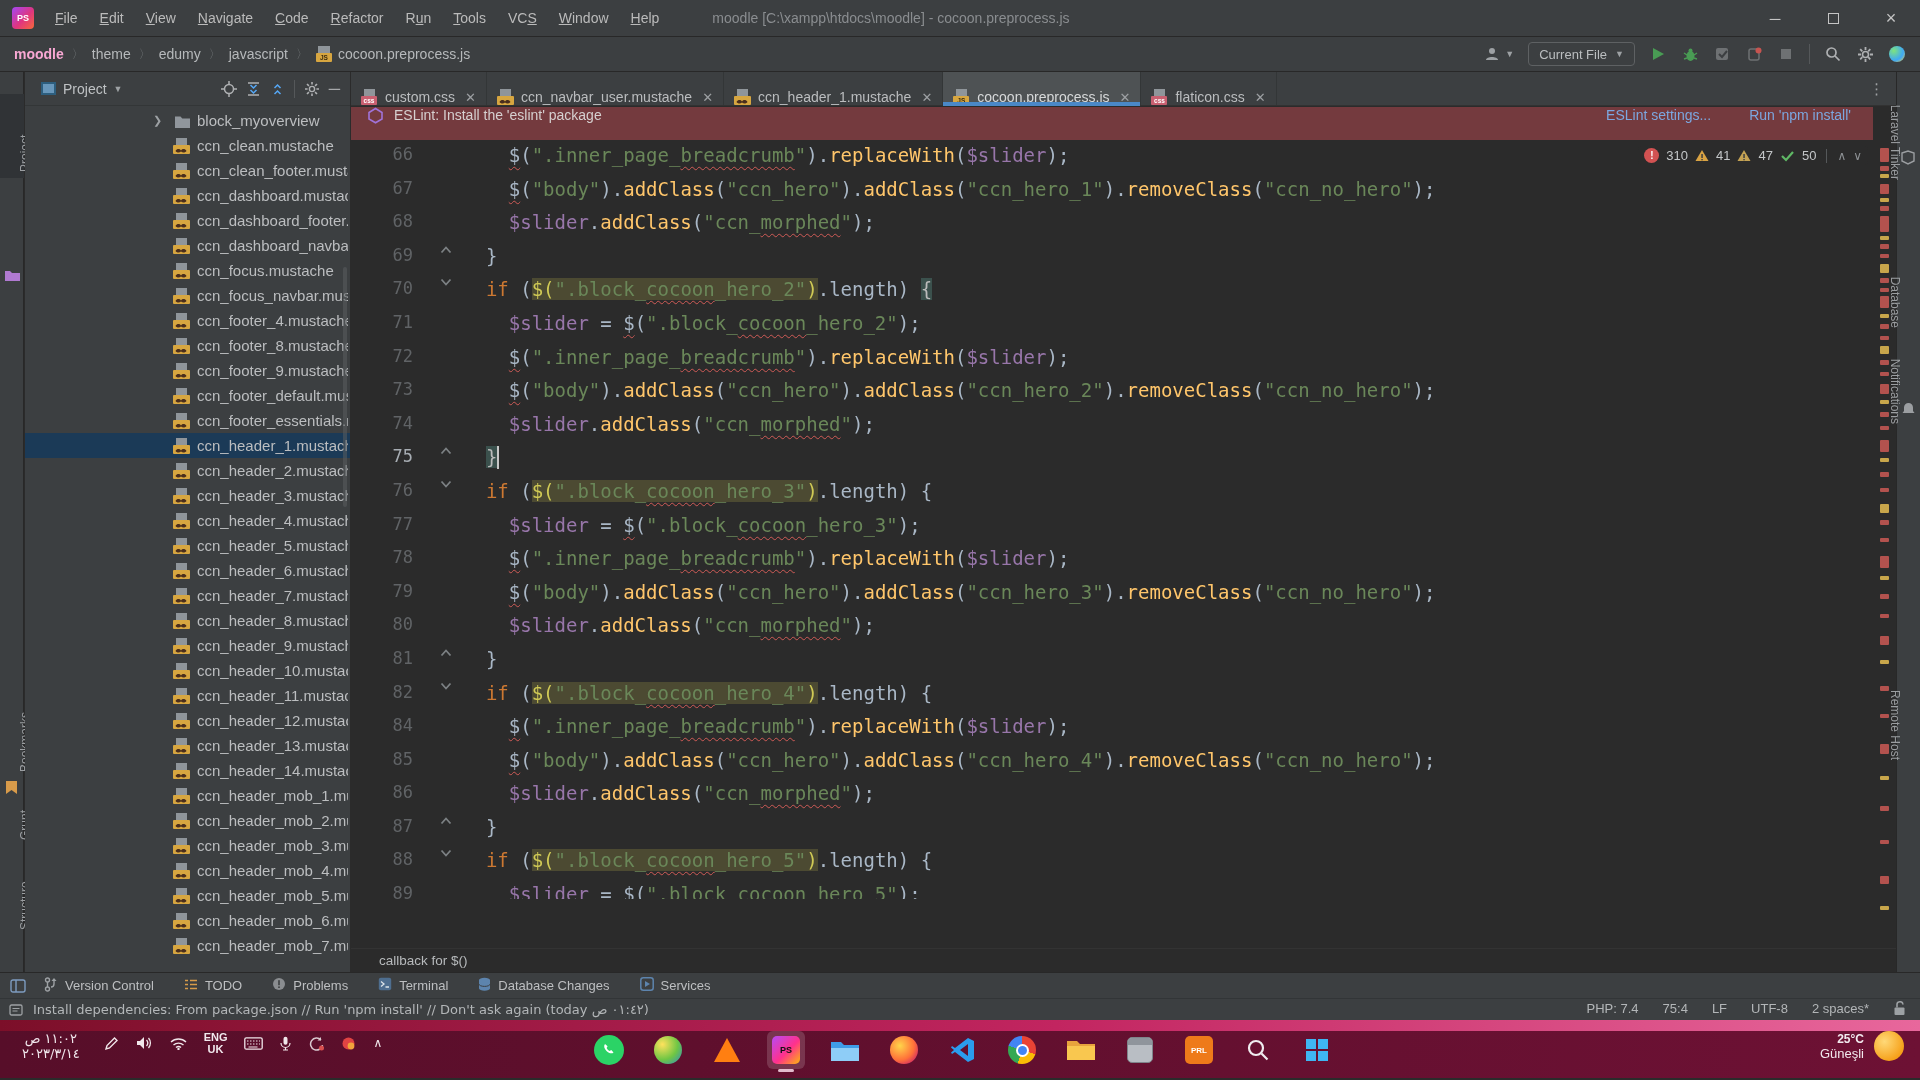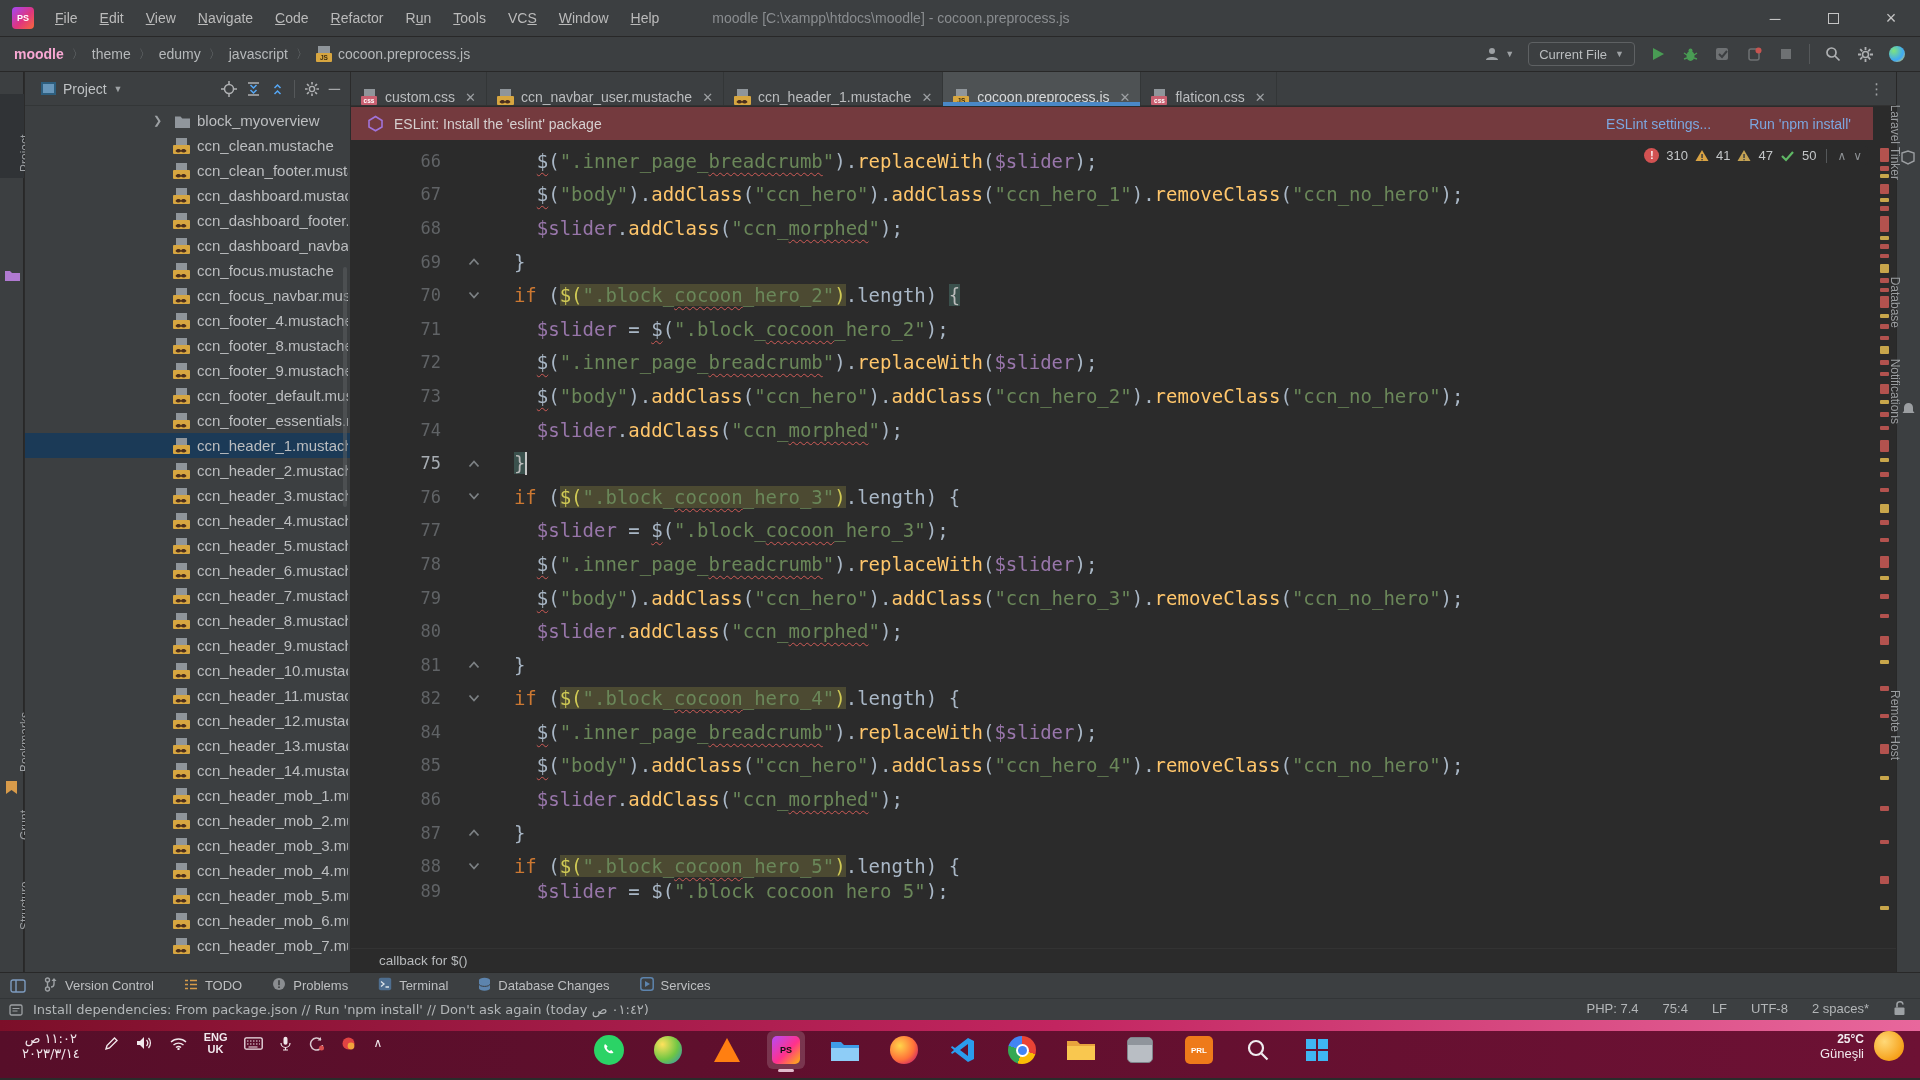--- a/index.html
+++ b/index.html
@@ -71,37 +71,37 @@
   #editor { position:absolute; left:351px; top:0; width:1545px; height:900px; }
   #tabbar { position:absolute; left:0; top:0; width:1545px; height:34px; background:#3c3f41; border-bottom:1px solid #323232; display:flex; }
   .tab { display:flex; align-items:flex-end; gap:7px; padding:0 10px; font-size:14px; color:#bbbdbf; border-right:1px solid #333637; position:relative; }
   .tab.active { background:#4e5254; color:#d7d9da; }
   .tab.active::after { content:""; position:absolute; left:0; bottom:-1px; width:100%; height:4px; background:#4a88c7; }
   .tab .x { color:#9da0a3; font-size:13px; margin-left:3px; }
   #tab-more { margin-left:auto; color:#9da0a3; padding:0 12px; display:flex; align-items:center; font-size:15px; }
 
   
   #banner { position:absolute; left:0; top:35px; width:1522px; height:33px; background:#743a3e;
-    display:flex; align-items:center; font-size:14px; color:#d6d0d0; }
+    display:flex; font-size:14px; color:#d6d0d0; }
   #banner .txt { margin-left:10px; }
   #banner-links { margin-left:auto; display:flex; gap:38px; padding-right:22px; }
   .blink { color:#7ca7e0; }
 
   
   #inspections { position:absolute; right:28px; top:74px; display:flex; align-items:center; gap:7px;
     font-size:13px; color:#c3c6c8; background:rgba(43,43,43,.92); padding:2px 6px; border-radius:4px; }
   .insp-err { width:15px; height:15px; border-radius:50%; background:#d25252; color:#fff; font-size:10px; font-weight:bold;
     display:flex; align-items:center; justify-content:center; }
   .insp-sep { width:1px; height:14px; background:#55585a; margin:0 3px; }
   .chev { color:#8d9194; font-size:12px; }
 
   
   #code { position:absolute; left:0; top:72px; width:1522px; height:804px; overflow:hidden;
     font-family:"DejaVu Sans Mono", monospace; font-size:19px; }
-  .cl { display:flex; height:33.6px; align-items:center;padding-left:28px; }
+  .cl { display:flex; height:33.6px; align-items:flex-start; }
   .ln { width:78px; text-align:right; padding-right:16px; color:#606366; font-size:17px; flex:none; }
   .ln.cur { color:#a7adb3; }
   .fold { width:34px; flex:none; display:flex; align-items:center; justify-content:center; }
   .src { white-space:pre; }
   .t-p { color:#a9b7c6; } .t-k { color:#cc7832; } .t-s { color:#6a8759; }
   .t-f { color:#ffc66b; } .t-v { color:#9876aa; }
   .t-pw { color:#a9b7c6; } .t-sw { color:#6a8759; }
   .t-pw,.t-sw,.t-hsw { text-decoration:underline wavy #cf5b56 1px; text-underline-offset:4px; text-decoration-skip-ink:none; }
   .t-hb { color:#d0ca55; background:#4c4a32; }
   .t-hs { color:#6a8759; background:#4c4a32; }

